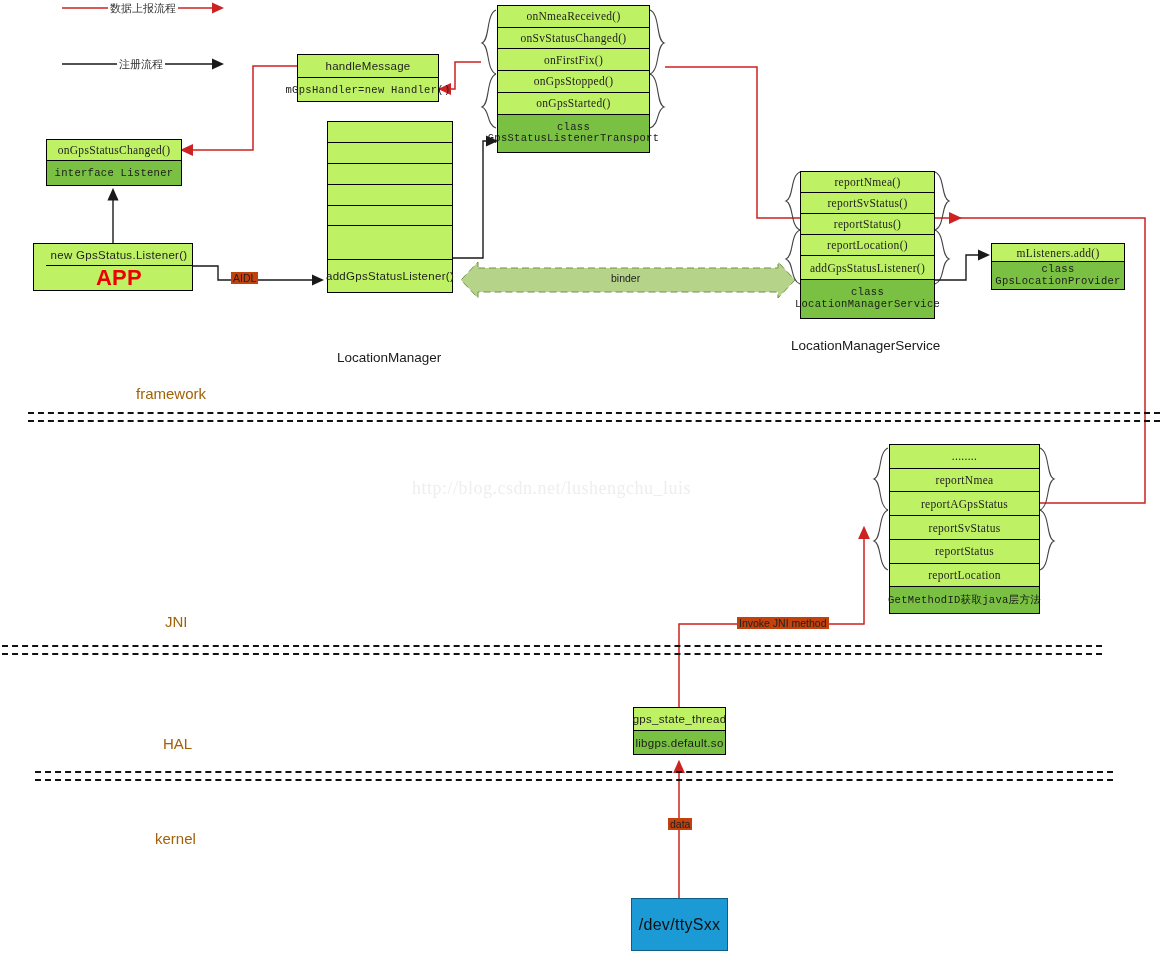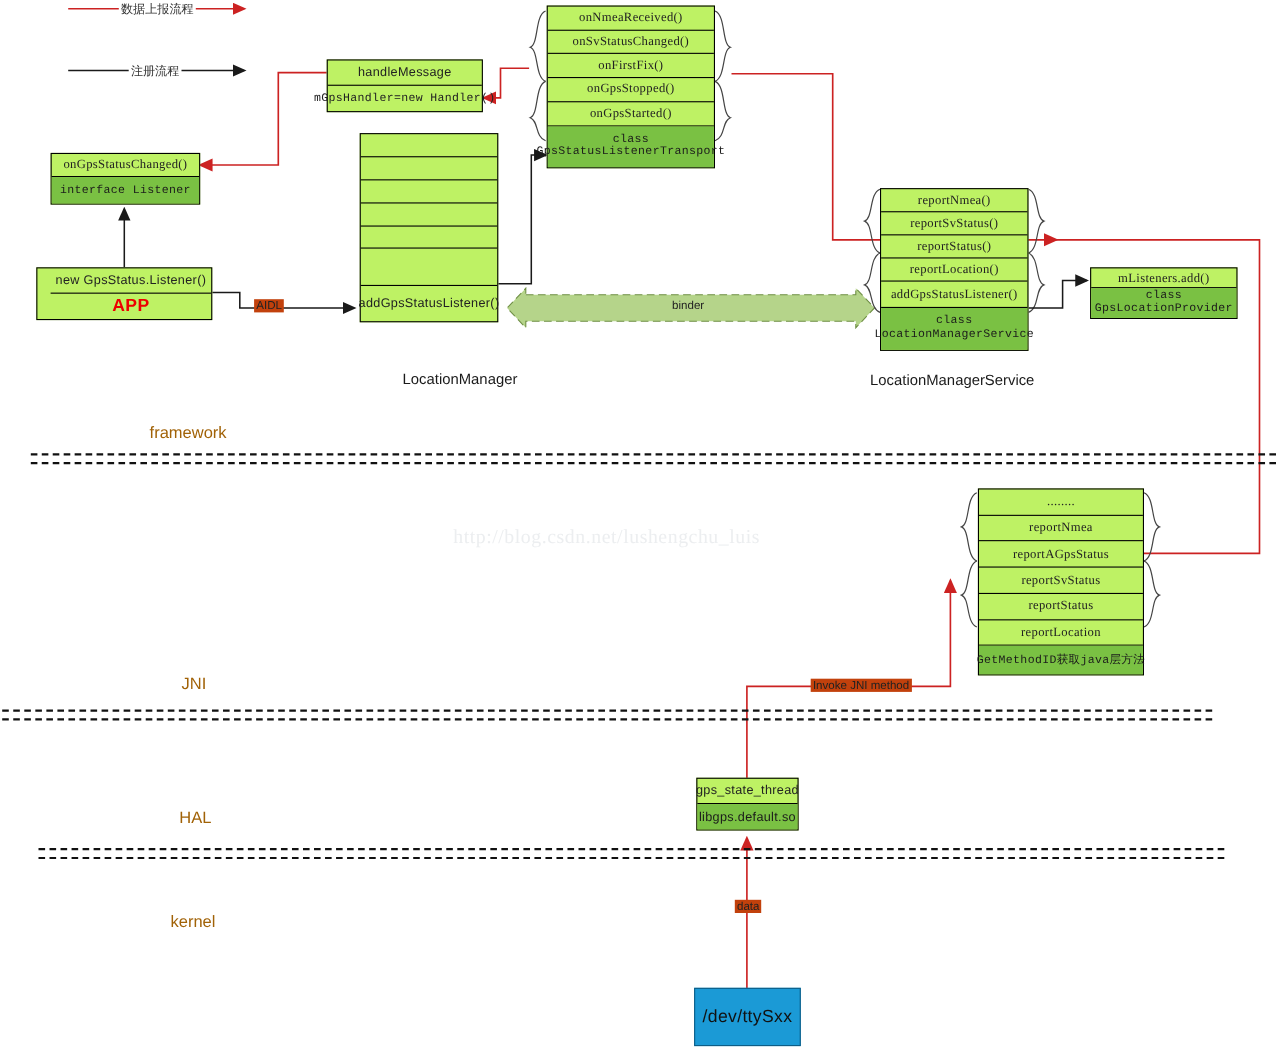--- a/index.html
+++ b/index.html
@@ -93,21 +93,21 @@
     position: absolute;
     font-family: "Liberation Serif", serif;
     font-size: 18px;
     color: #eceef0;
     white-space: nowrap;
     letter-spacing: .5px;
   }
   .app-title {
     font-family: "Liberation Sans", sans-serif;
     font-weight: bold;
-    font-size: 16px;
+    font-size: 22px;
     color: #ee0000;
   }
 
   
   .divider {
     position: absolute;
     border-top: 2px dashed #111;
     border-bottom: 2px dashed #111;
     height: 10px;
     box-sizing: border-box;
@@ -214,21 +214,21 @@
 
   <div class="box" style="left:327px; top:121px; width:126px; height:172px;">
     <div class="row" style="height:21px;"></div>
     <div class="row" style="height:21px;"></div>
     <div class="row" style="height:21px;"></div>
     <div class="row" style="height:21px;"></div>
     <div class="row" style="height:21px;"></div>
     <div class="row" style="height:34px;"></div>
     <div class="row sans" style="height:32px;">addGpsStatusListener()</div>
   </div>
-  <div class="caption" style="left:337px; top:337px;margin-left:29px;">LocationManager</div>
+  <div class="caption" style="left:337px; top:350px;">LocationManager</div>
 
   <div class="box" style="left:800px; top:171px; width:135px; height:148px;">
     <div class="row" style="height:21px;">reportNmea()</div>
     <div class="row" style="height:21px;">reportSvStatus()</div>
     <div class="row" style="height:21px;">reportStatus()</div>
     <div class="row" style="height:21px;">reportLocation()</div>
     <div class="row" style="height:24px;">addGpsStatusListener()</div>
     <div class="row green two-line mono" style="height:38px;">
       <span>class</span>
       <span>LocationManagerService</span>

